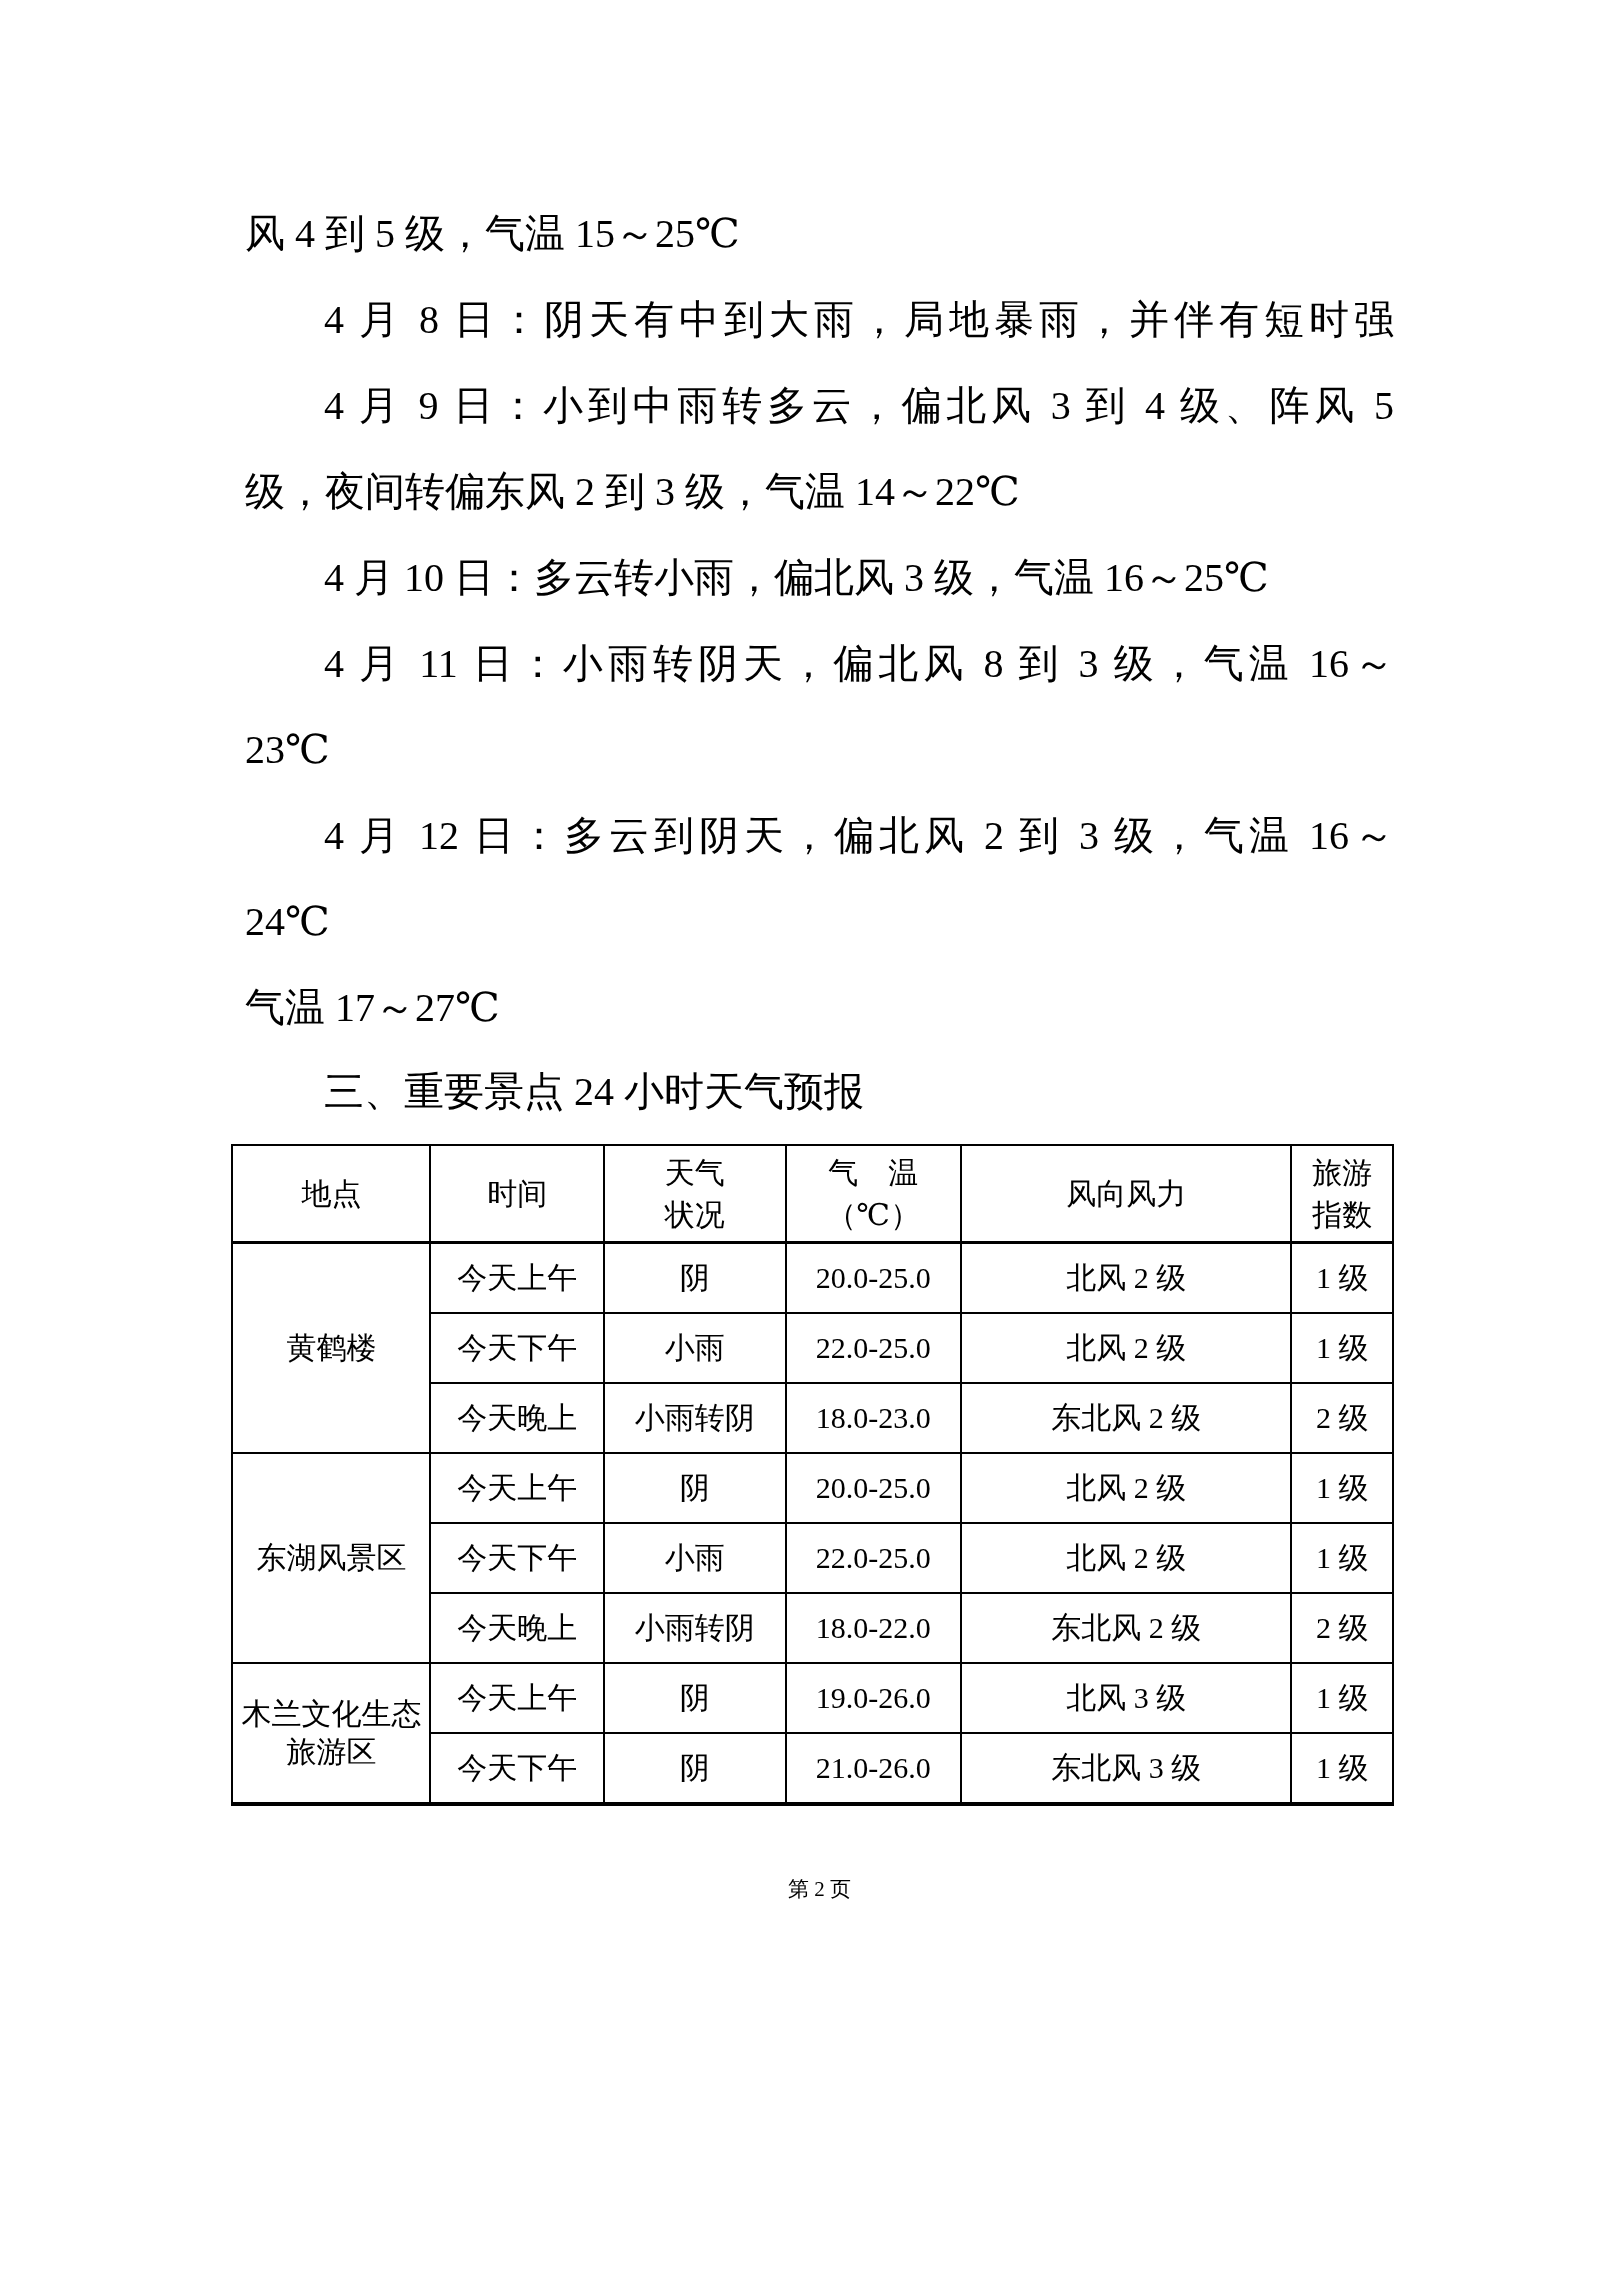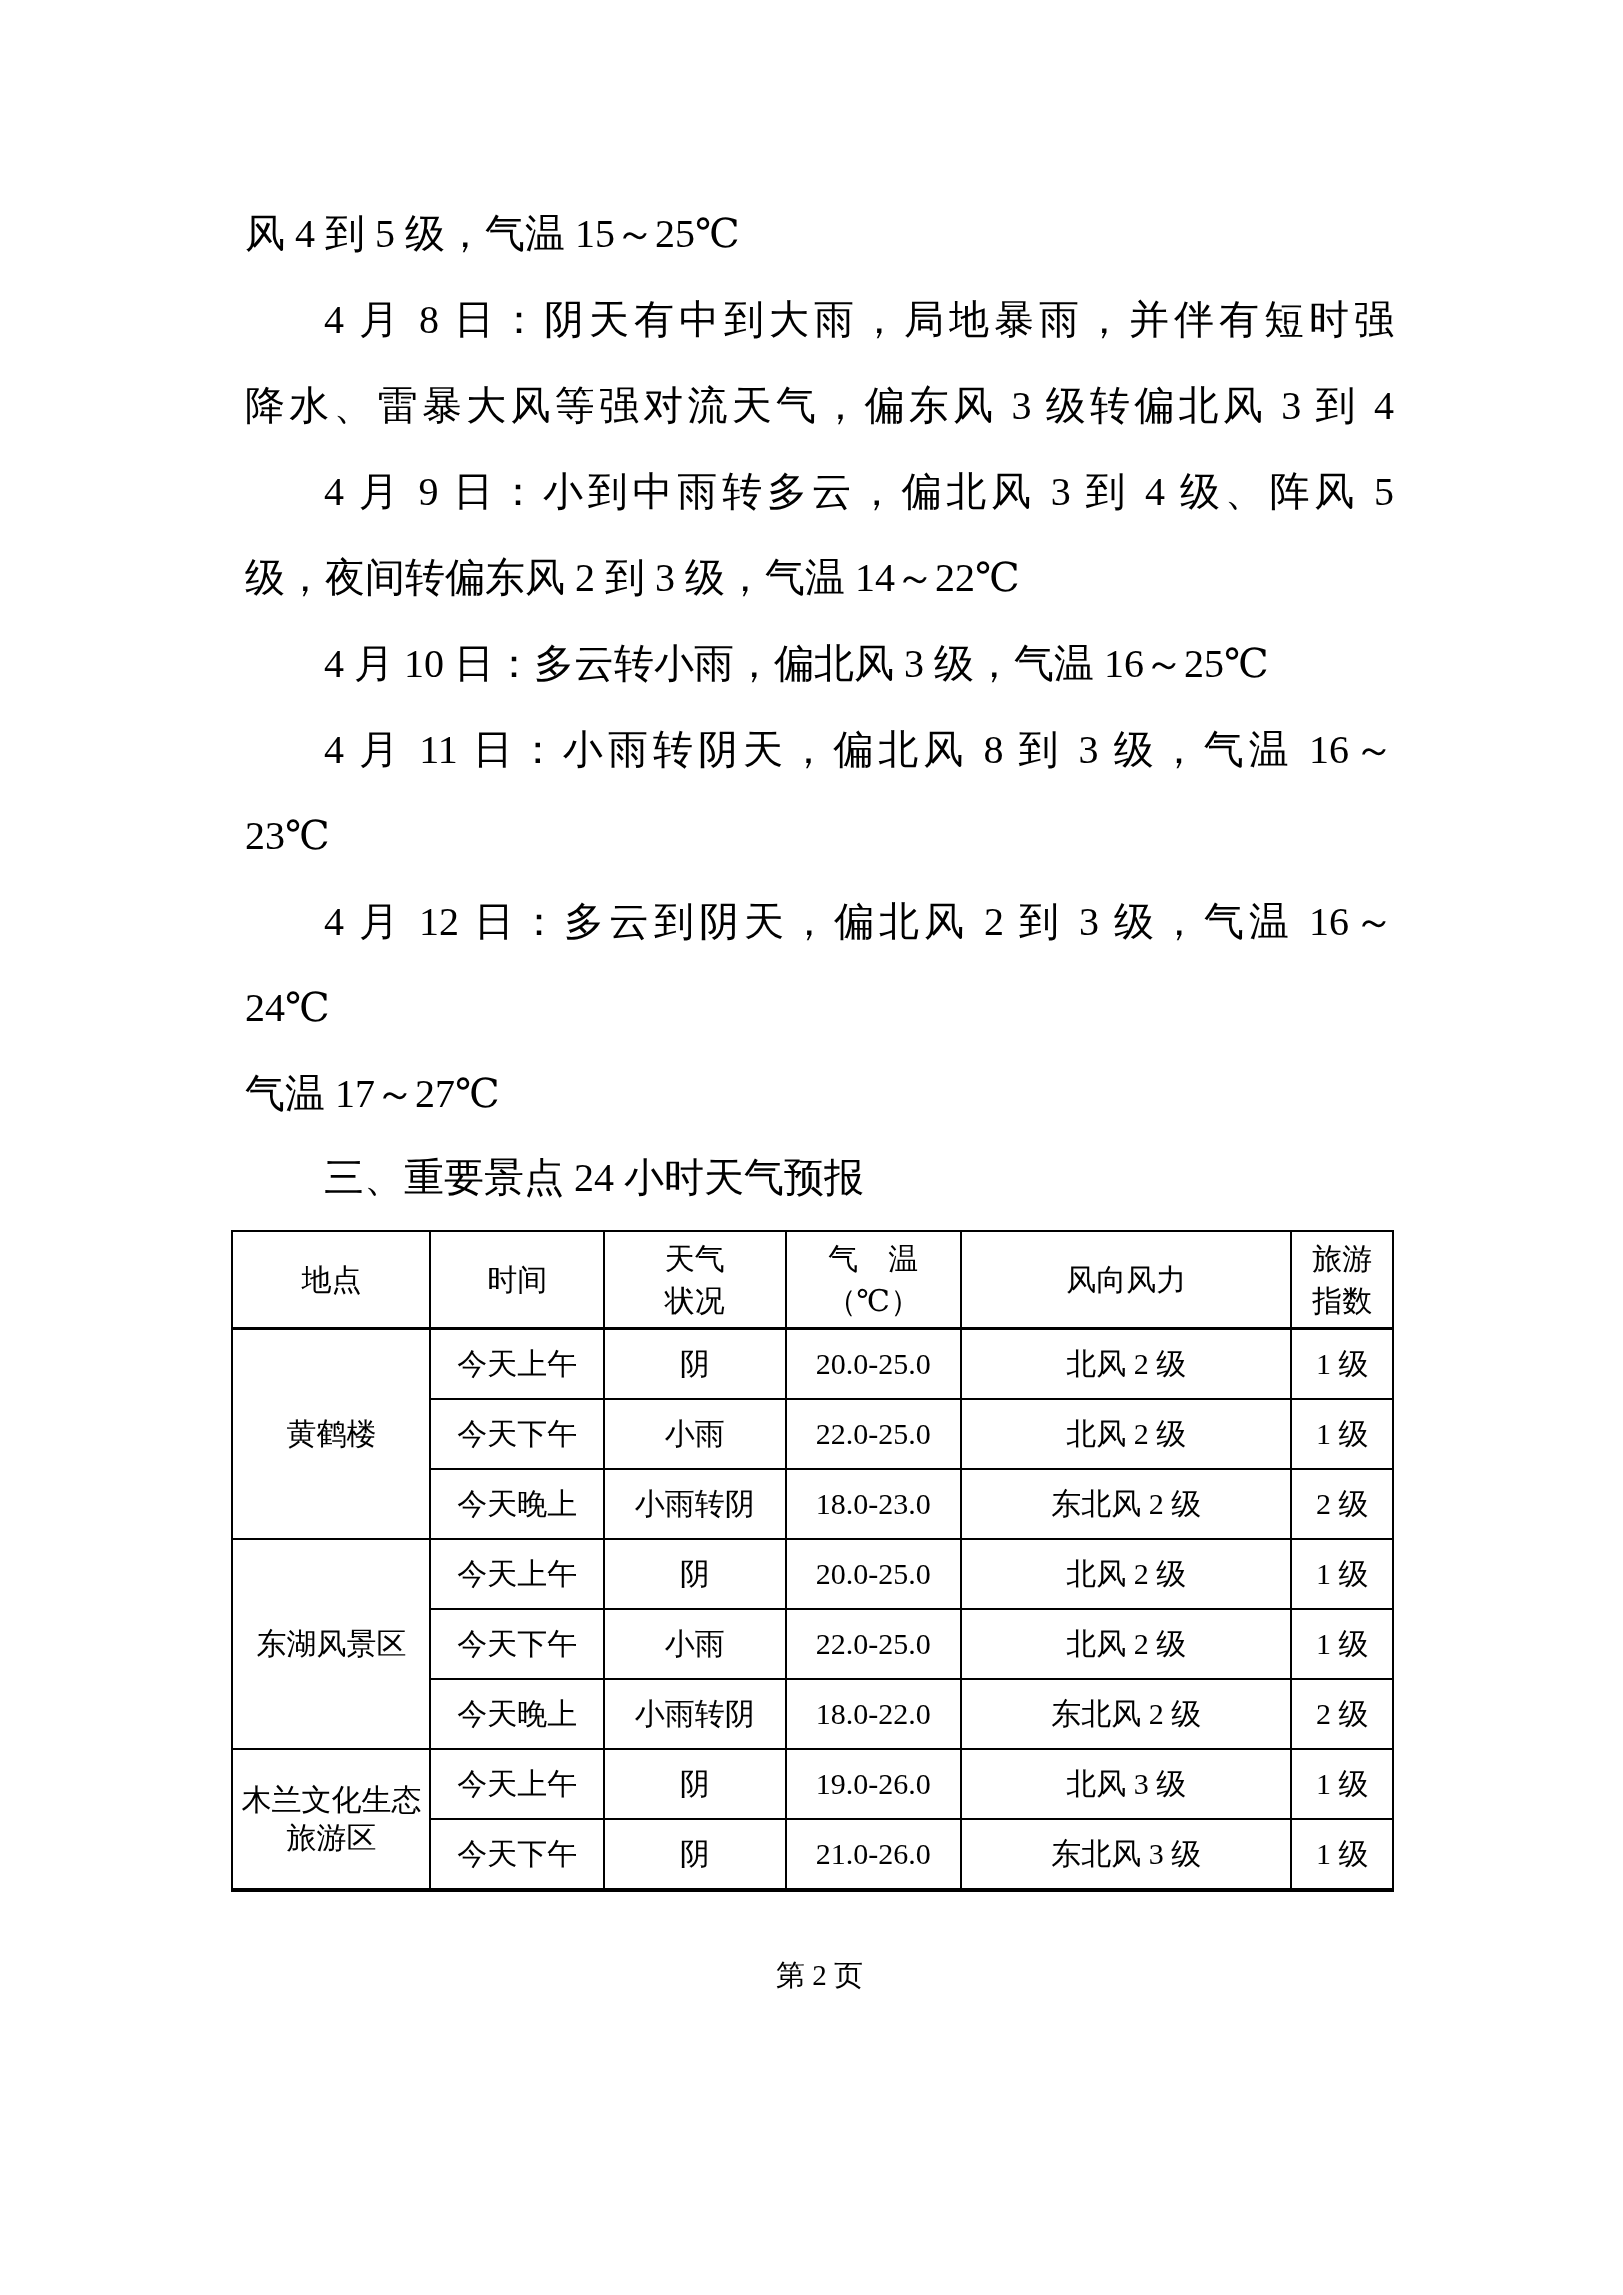--- a/index.html
+++ b/index.html
@@ -61,33 +61,32 @@
     font-weight: normal;
     white-space: pre-line;
     line-height: 42px;
   }
   table.forecast td { height: 68px; line-height: 38px; }
   td.loc { padding: 0 17.7px; line-height: 42px; }
   .page-footer {
     width: 100%;
     text-align: center;
     margin-top: 68px;
-    font-size: 29px;
+    font-size: 21px;
     line-height: 30px;
   }
 </style>
 </head>
 <body>
 
 <div class="page">
 
   <div class="body-text">
     <div class="line">风 4 到 5 级，气温 15～25℃</div>
     <div class="line indent just">4 月 8 日：阴天有中到大雨，局地暴雨，并伴有短时强</div>
-    <div class="line just">降水、雷暴大风等强对流天气，偏东风 3 级转偏北风 3 到 4</div>
     <div class="line indent just">4 月 9 日：小到中雨转多云，偏北风 3 到 4 级、阵风 5</div>
     <div class="line">级，夜间转偏东风 2 到 3 级，气温 14～22℃</div>
     <div class="line indent">4 月 10 日：多云转小雨，偏北风 3 级，气温 16～25℃</div>
     <div class="line indent just">4 月 11 日：小雨转阴天，偏北风 8 到 3 级，气温 16～</div>
     <div class="line">23℃</div>
     <div class="line indent just">4 月 12 日：多云到阴天，偏北风 2 到 3 级，气温 16～</div>
     <div class="line">24℃</div>
     <div class="line">气温 17～27℃</div>
   </div>
 

